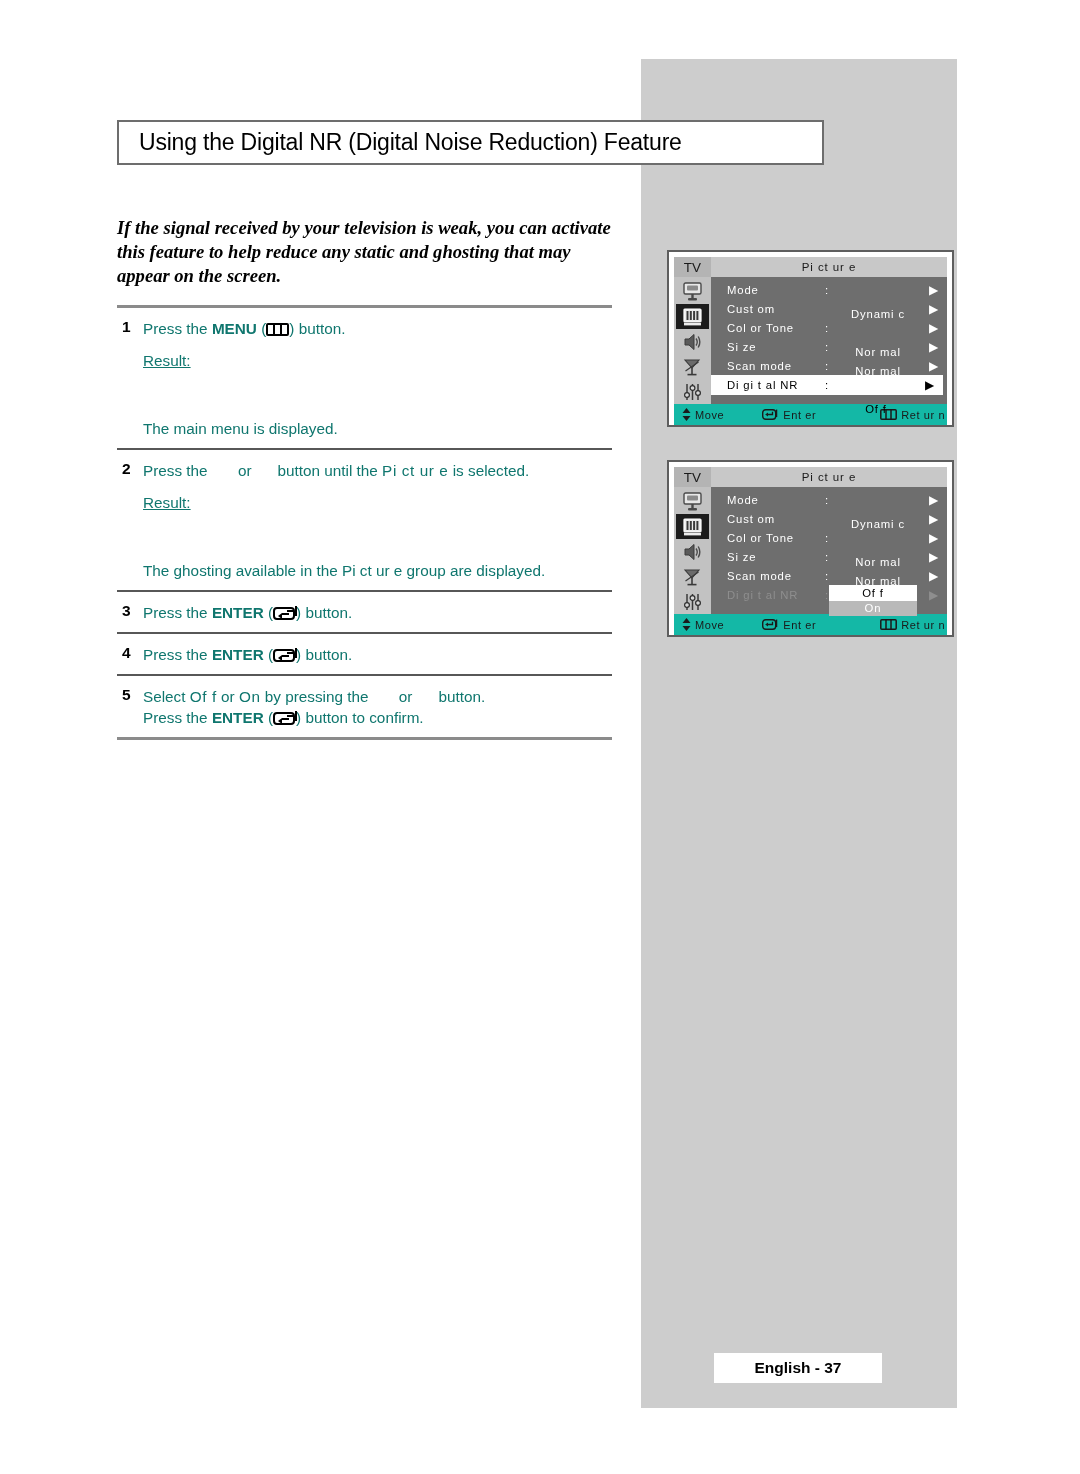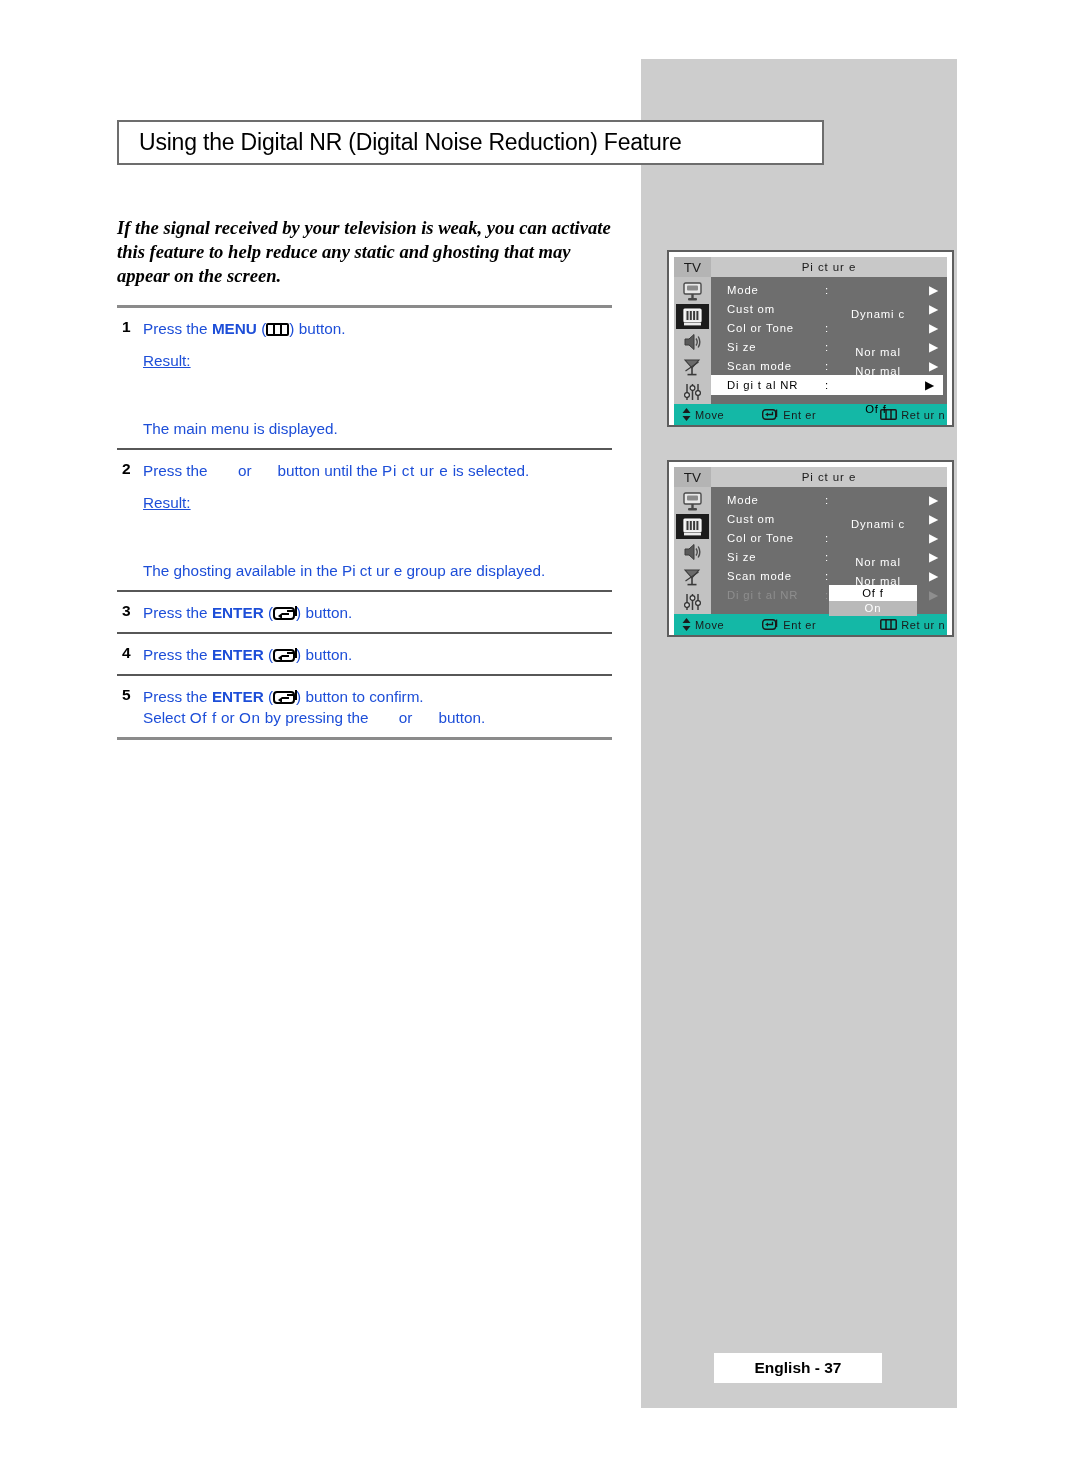--- a/index.html
+++ b/index.html
@@ -83,21 +83,21 @@
     font-size: 15.5px;
     font-weight: bold;
     color: #000;
     text-align: left;
     padding-left: 5px;
     box-sizing: border-box;
   }
   .step-body {
     flex: 1;
     font-size: 15.3px;
-    color: #1d4ed8;
+    color: #0f766e;
     line-height: 21px;
   }
   .step-line { white-space: nowrap; }
   .result-line {
     display: flex;
     margin-top: 11px;
     flex-direction: column;
   }
   .result-label {
     width: 68px;
@@ -391,24 +391,24 @@
       </div>
     </div>
   </div>
 
   <div class="rule thin"></div>
 
   <div class="step">
     <div class="step-num">5</div>
     <div class="step-body">
       <div class="step-line">
+        <span>Select </span><span class="mono-ui">Of f</span><span> or </span><span class="mono-ui">On</span><span> by pressing the </span><span class="gap"></span><span>or</span><span class="gap"></span><span>button.</span>
+      </div>
+      <div class="step-line">
         <span>Press the </span><span class="b">ENTER</span>&nbsp;<span>(</span><span class="icon-enter"><span class="enter-tail"></span></span><span>)</span><span> button to confirm.</span>
-      </div>
-      <div class="step-line">
-        <span>Select </span><span class="mono-ui">Of f</span><span> or </span><span class="mono-ui">On</span><span> by pressing the </span><span class="gap"></span><span>or</span><span class="gap"></span><span>button.</span>
       </div>
     </div>
   </div>
 
   <div class="rule"></div>
 </div>
 
 <div class="osd" id="osd-1">
   <div class="osd-inner">
     <div class="osd-header">

